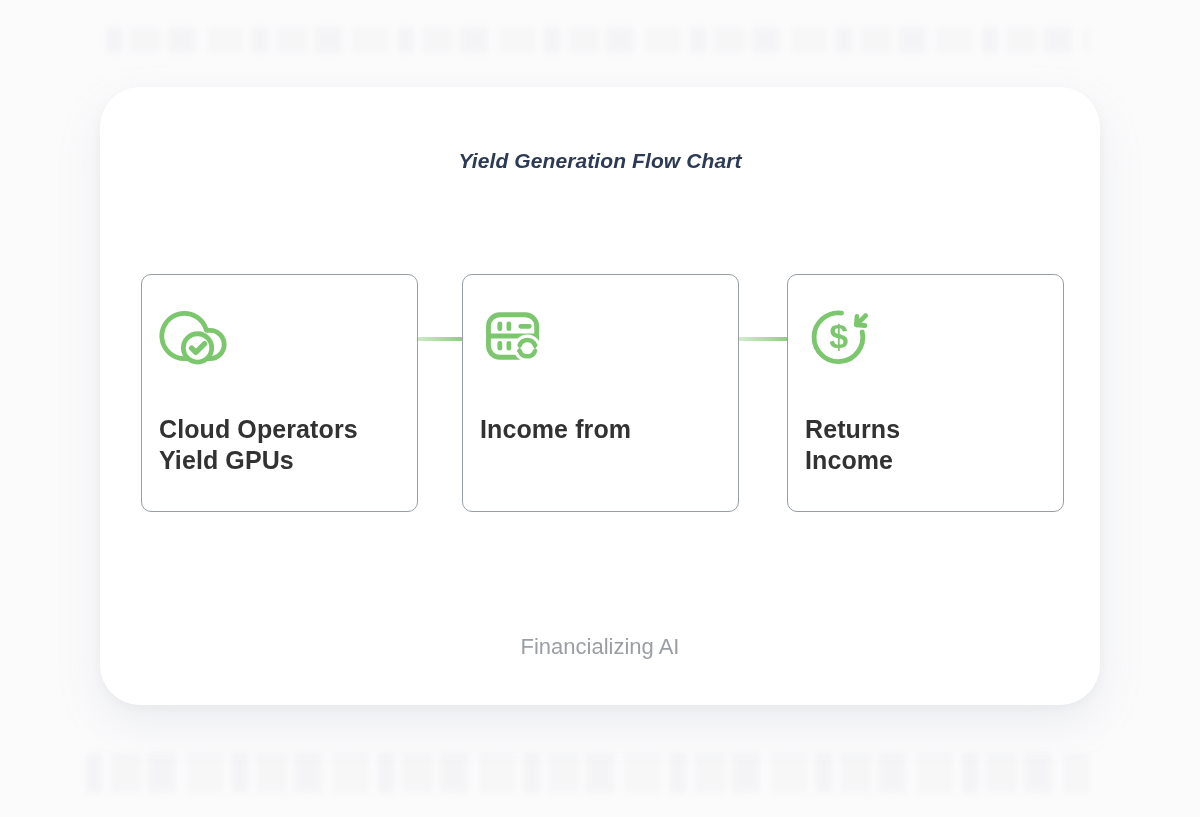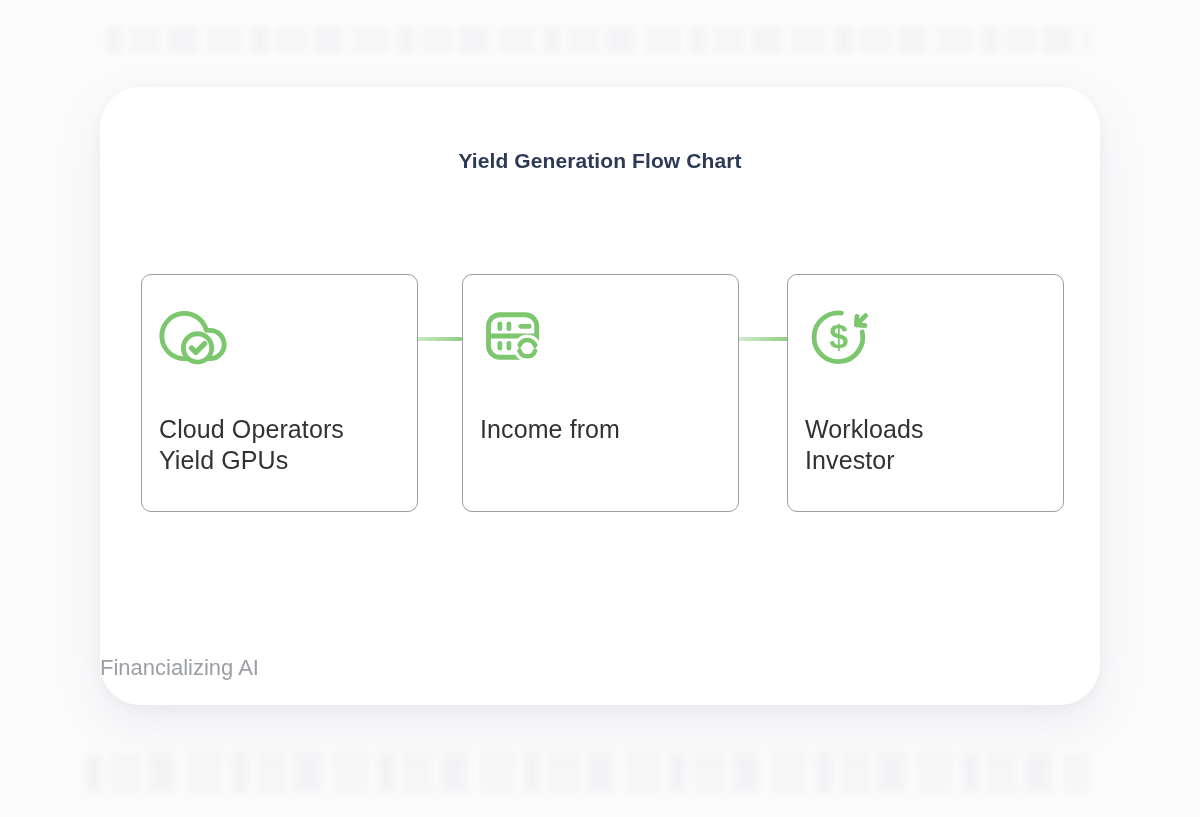--- a/index.html
+++ b/index.html
@@ -47,20 +47,21 @@
     box-shadow:0 18px 45px rgba(150,155,168,0.14), 0 3px 10px rgba(150,155,168,0.08);
   }
   .card-title{
     position:absolute;
     left:0;top:62px;width:100%;
     text-align:center;
     font-size:21px;
     font-weight:700;
     color:var(--title-navy);
     letter-spacing:0.1px;
+    font-style:italic;
   }
   .flow-node{
     position:absolute;
     top:187px;
     width:277px;height:238px;
     background:#ffffff;
     border:1px solid var(--node-border);
     border-radius:10px;
   }
   .flow-node.n0{left:41px;}
@@ -71,42 +72,42 @@
     left:17px;top:27px;
     width:68px;height:68px;
     color:var(--accent-green);
   }
   .node-icon svg{width:100%;height:100%;display:block;}
   .node-label{
     position:absolute;
     left:17px;top:139px;
     font-size:25px;
     line-height:31px;
-    font-weight:400;
+    font-weight:700;
     color:var(--node-text);
     letter-spacing:0.1px;
   }
   .connector{
     position:absolute;
     top:250px;height:4px;
     border-radius:2px;
     background:linear-gradient(90deg,
       rgba(140,205,126,0) 0%,
       rgba(140,205,126,0.25) 40%,
       var(--connector-green) 100%);
   }
   .connector.c0{left:262px;width:101px;}
   .connector.c1{left:585px;width:105px;}
   .card-footer{
     position:absolute;
     left:0;top:547px;width:100%;
+    text-align:center;
     font-size:22px;
     font-weight:400;
     color:var(--footer-gray);
-    margin-top:21px;
   }
 </style>
 </head>
 <body>
 
 <div class="ghost-band top"></div>
 <div class="ghost-band bottom"></div>
 
 <div class="card">
 
@@ -151,20 +152,20 @@
   <div class="flow-node n2">
     <span class="node-icon">
       <svg viewBox="0 0 24 24" fill="none" stroke="currentColor" stroke-width="1.7" stroke-linecap="round" stroke-linejoin="round">
         <path d="M12.9 3.9A8.6 8.6 0 1 0 20.2 10.6"></path>
         <path d="M21.4 4.8 18.2 8"></path>
         <polyline points="18.35,5.1 18.15,8.1 21.15,8.3"></polyline>
         <text x="11.9" y="16.4" text-anchor="middle" font-size="12" font-weight="bold" fill="currentColor" stroke="none" font-family="'Liberation Sans','DejaVu Sans',sans-serif">$</text>
       </svg>
     </span>
     <div class="node-label">
-      <span>Workloads</span><br>
-      <span>Investor</span>
+      <span>Returns</span><br>
+      <span>Income</span>
     </div>
   </div>
 
   <div class="card-footer">Financializing AI</div>
 
 </div>
 
 </body></html>

